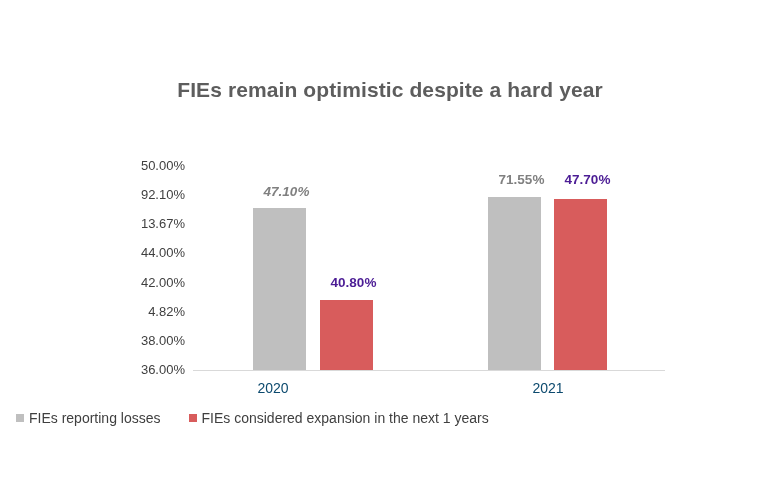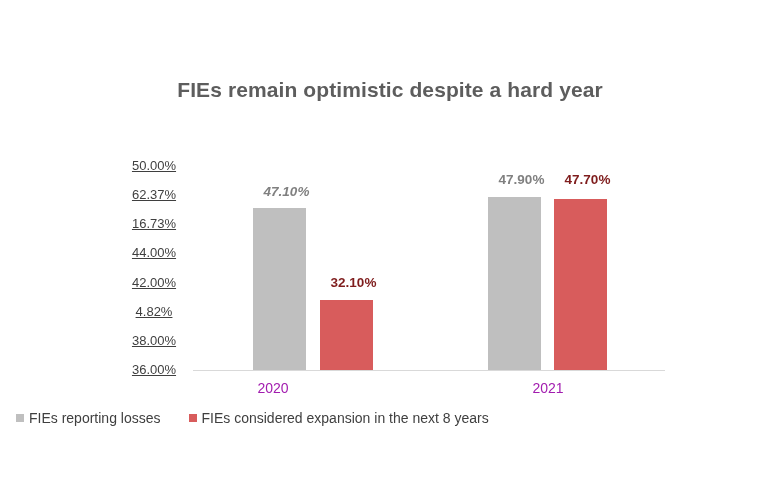--- a/index.html
+++ b/index.html
@@ -54,26 +54,25 @@
     width: 472px;
     height: 1px;
     background: #d9d9d9;
   }
 
   
   .ytick {
     position: absolute;
     right: 0;
     width: 62px;
-    text-align: center;
+    text-align: right;
     font-size: 13px;
     color: #3f3f3f;
     line-height: 13px;
     white-space: nowrap;
-    text-decoration: underline;
   }
   .yaxis {
     position: absolute;
     left: 123px;
     top: 0;
     width: 62px;
     height: 503px;
   }
 
   
@@ -85,28 +84,28 @@
   .bar.red   { background: #d85c5c; }
 
   .bar-label {
     position: absolute;
     font-size: 13.5px;
     font-weight: bold;
     white-space: nowrap;
     text-align: center;
   }
   .bar-label.gray { color: #808080; }
-  .bar-label.red  { color: #7f1d1d; }
+  .bar-label.red  { color: #4c1d95; }
 
   
   .cat-label {
     position: absolute;
     top: 368px;
     font-size: 14px;
-    color: #a21caf;
+    color: #0c4a6e;
     text-align: center;
     white-space: nowrap;
   }
 
   
   .legend {
     position: absolute;
     left: 0;
     top: 398px;
     width: 780px;
@@ -132,22 +131,22 @@
 </style>
 </head>
 <body>
 
 <div id="chart-root">
 
   <div class="chart-title">FIEs remain optimistic despite a hard year</div>
 
   <div class="yaxis">
     <div class="ytick" style="top:147px">50.00%</div>
-    <div class="ytick" style="top:176px">62.37%</div>
-    <div class="ytick" style="top:205px">16.73%</div>
+    <div class="ytick" style="top:176px">92.10%</div>
+    <div class="ytick" style="top:205px">13.67%</div>
     <div class="ytick" style="top:234px">44.00%</div>
     <div class="ytick" style="top:264px">42.00%</div>
     <div class="ytick" style="top:293px">4.82%</div>
     <div class="ytick" style="top:322px">38.00%</div>
     <div class="ytick" style="top:351px">36.00%</div>
   </div>
 
   <div class="plot">
 
     <div class="bar gray" style="left:60px; width:53px; height:162px;"></div>
@@ -155,31 +154,31 @@
     <div class="bar red" style="left:127px; width:53px; height:70px;"></div>
 
     <div class="bar gray" style="left:295px; width:53px; height:173px;"></div>
 
     <div class="bar red" style="left:361px; width:53px; height:171px;"></div>
   </div>
 
   <div class="axis-line"></div>
 
   <div class="bar-label gray" style="left:246px; top:172px; width:81px;font-style:italic;">47.10%</div>
-  <div class="bar-label red" style="left:313px; top:263px; width:81px;">32.10%</div>
-  <div class="bar-label gray" style="left:481px; top:160px; width:81px;">47.90%</div>
+  <div class="bar-label red" style="left:313px; top:263px; width:81px;">40.80%</div>
+  <div class="bar-label gray" style="left:481px; top:160px; width:81px;">71.55%</div>
   <div class="bar-label red" style="left:547px; top:160px; width:81px;">47.70%</div>
 
   <div class="cat-label" style="left:273px; width:80px; margin-left:-40px;">2020</div>
   <div class="cat-label" style="left:548px; width:80px; margin-left:-40px;">2021</div>
 
   <div class="legend">
     <div class="legend-item">
       <span class="legend-swatch" style="background:#bfbfbf;"></span>
       <span>FIEs reporting losses</span>
     </div>
     <div class="legend-item">
       <span class="legend-swatch" style="background:#d85c5c;"></span>
-      <span>FIEs considered expansion in the next 8 years</span>
+      <span>FIEs considered expansion in the next 1 years</span>
     </div>
   </div>
 
 </div>
 
 </body></html>

